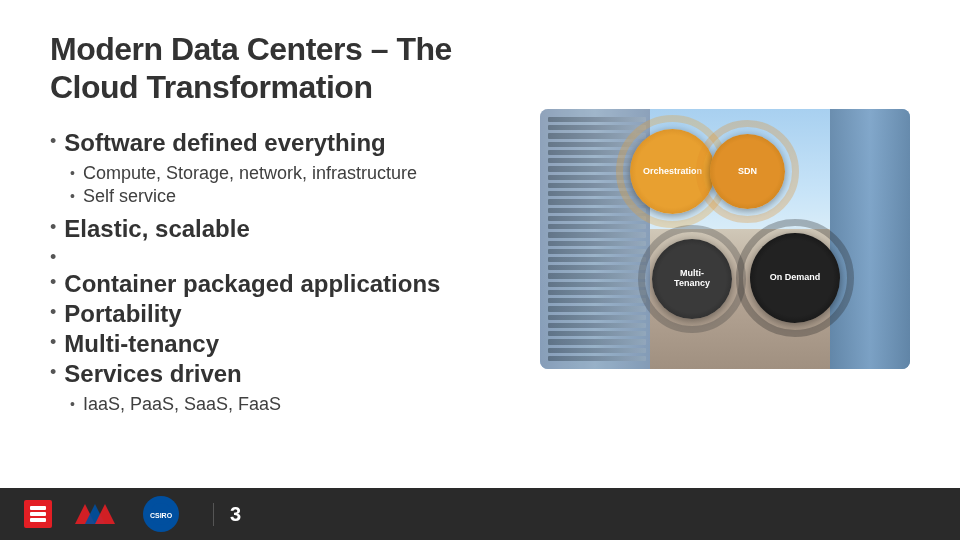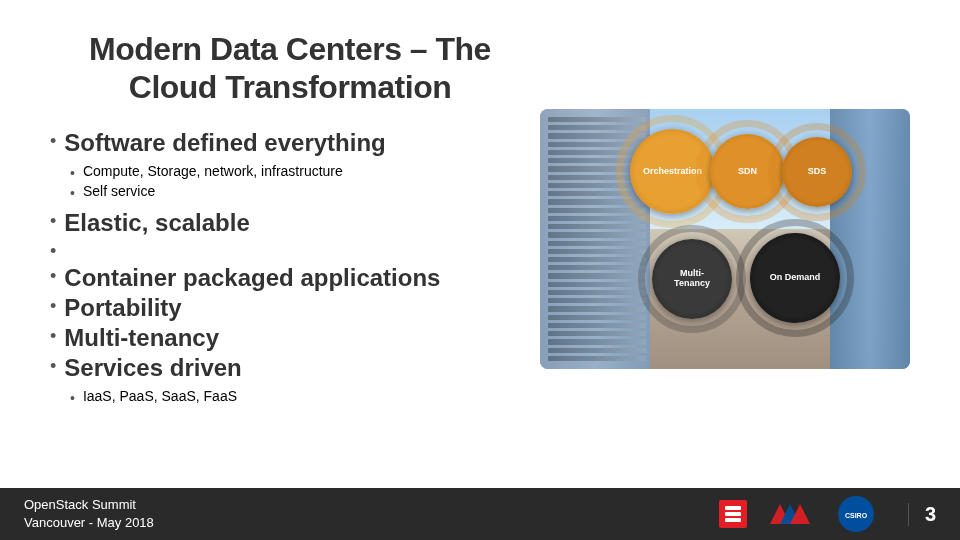--- a/index.html
+++ b/index.html
@@ -35,21 +35,20 @@
       flex-direction: column;
     }
 
     .page-title {
       font-size: 32px;
       font-weight: 700;
       color: #333333;
       margin-bottom: 22px;
       line-height: 1.2;
       letter-spacing: -0.5px;
-      text-align: center;
     }
 
     .bullet-l1-item {
       display: flex;
       align-items: flex-start;
       margin-bottom: 6px;
     }
 
     .bullet-l1-item .dot {
       color: #555;
@@ -77,23 +76,23 @@
     }
 
     .bullet-l1-sub .dot {
       color: #555;
       font-size: 14px;
       margin-right: 8px;
       margin-top: 2px;
     }
 
     .bullet-l1-sub .text {
-      font-size: 14px;
+      font-size: 18px;
       font-weight: 400;
-      color: #000000;
+      color: #404040;
     }
 
     .right-column {
       width: 380px;
       display: flex;
       align-items: center;
       justify-content: center;
       padding-left: 10px;
     }
 
@@ -424,40 +423,33 @@
 
           <div class="server-rack-right"></div>
 
           <div class="gears-overlay">
             <div class="gear gear-orchestration">
               <span>Orchestration</span>
             </div>
             <div class="gear gear-sdn">
               <span>SDN</span>
             </div>
-            <div class="gear gear-sds">
-              <span>SDS</span>
-            </div>
             <div class="gear gear-multi">
               <span>Multi-<br>Tenancy</span>
             </div>
             <div class="gear gear-ondemand">
               <span>On Demand</span>
             </div>
           </div>
         </div>
       </div>
     </div>
   </div>
 
   <div class="footer-bar">
-    <div class="footer-text">
-      <div>OpenStack Summit</div>
-      <div>Vancouver - May 2018</div>
-    </div>
     <div class="footer-logos">
 
       <div class="logo-openstack">
         <div class="logo-box">
           <svg width="20" height="20" viewBox="0 0 20 20">
             <rect x="2" y="2" width="16" height="4" fill="white" rx="1"></rect>
             <rect x="2" y="8" width="16" height="4" fill="white" rx="1"></rect>
             <rect x="2" y="14" width="16" height="4" fill="white" rx="1"></rect>
           </svg>
         </div>

